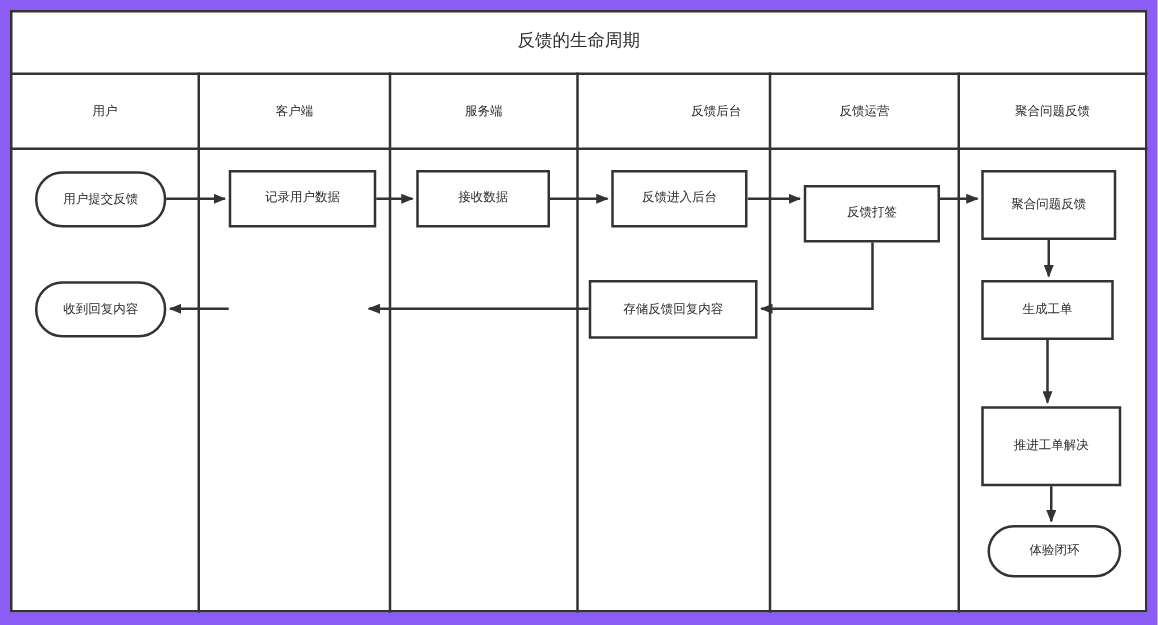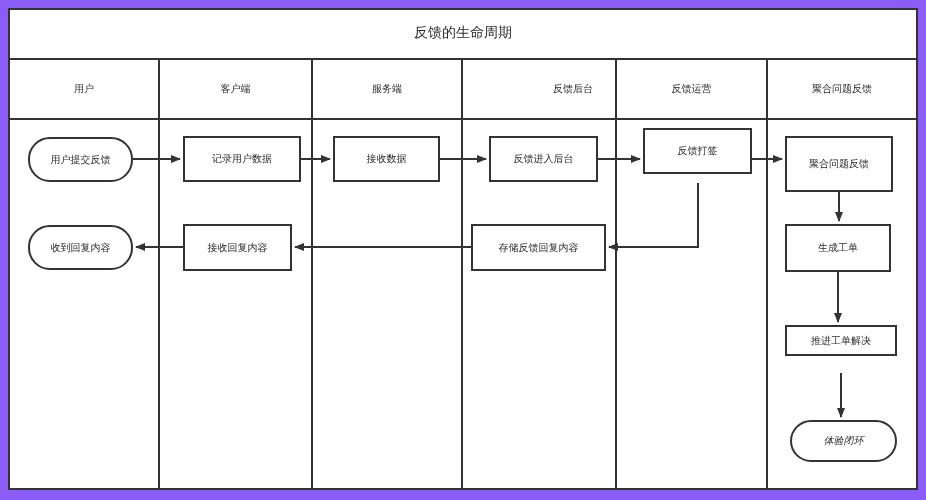--- a/index.html
+++ b/index.html
@@ -81,25 +81,24 @@
       <polyline points="698,183 698,247 609,247" marker-end="url(#arw)"></polyline>
       <line x1="471" y1="247" x2="295" y2="247" marker-end="url(#arw)"></line>
       <line x1="183" y1="247" x2="136" y2="247" marker-end="url(#arw)"></line>
     </g>
   </svg>
 
   <div class="node stadium" style="left:28px;  top:137px; width:105px; height:45px;">用户提交反馈</div>
   <div class="node" style="left:183px; top:136px; width:118px; height:46px;">记录用户数据</div>
   <div class="node" style="left:333px; top:136px; width:107px; height:46px;">接收数据</div>
   <div class="node" style="left:489px; top:136px; width:109px; height:46px;">反馈进入后台</div>
-  <div class="node" style="left:643px; top:128px; width:109px; height:46px;text-align:center;">反馈打签</div>
+  <div class="node" style="left:643px; top:148px; width:109px; height:46px;text-align:center;">反馈打签</div>
   <div class="node" style="left:785px; top:136px; width:108px; height:56px;">聚合问题反馈</div>
 
   <div class="node stadium" style="left:28px;  top:225px; width:105px; height:45px;">收到回复内容</div>
-  <div class="node" style="left:183px; top:224px; width:109px; height:47px;">接收回复内容</div>
   <div class="node" style="left:785px; top:224px; width:106px; height:48px;">生成工单</div>
   <div class="node" style="left:471px; top:224px; width:135px; height:47px;">存储反馈回复内容</div>
 
-  <div class="node" style="left:785px; top:325px; width:112px; height:31px;text-align:center;">推进工单解决</div>
+  <div class="node" style="left:785px; top:325px; width:112px; height:64px;text-align:center;">推进工单解决</div>
 
-  <div class="node stadium" style="left:790px; top:420px; width:107px; height:42px;font-style:italic;">体验闭环</div>
+  <div class="node stadium" style="left:790px; top:420px; width:107px; height:42px;">体验闭环</div>
 
 </div>
 
 </body></html>

